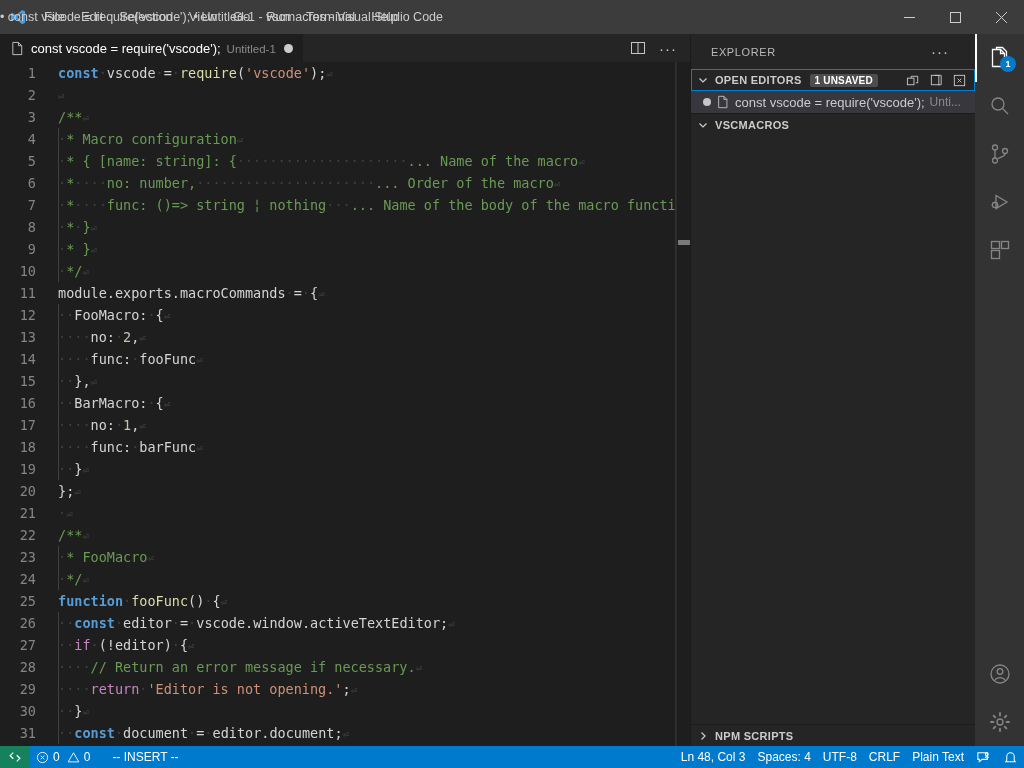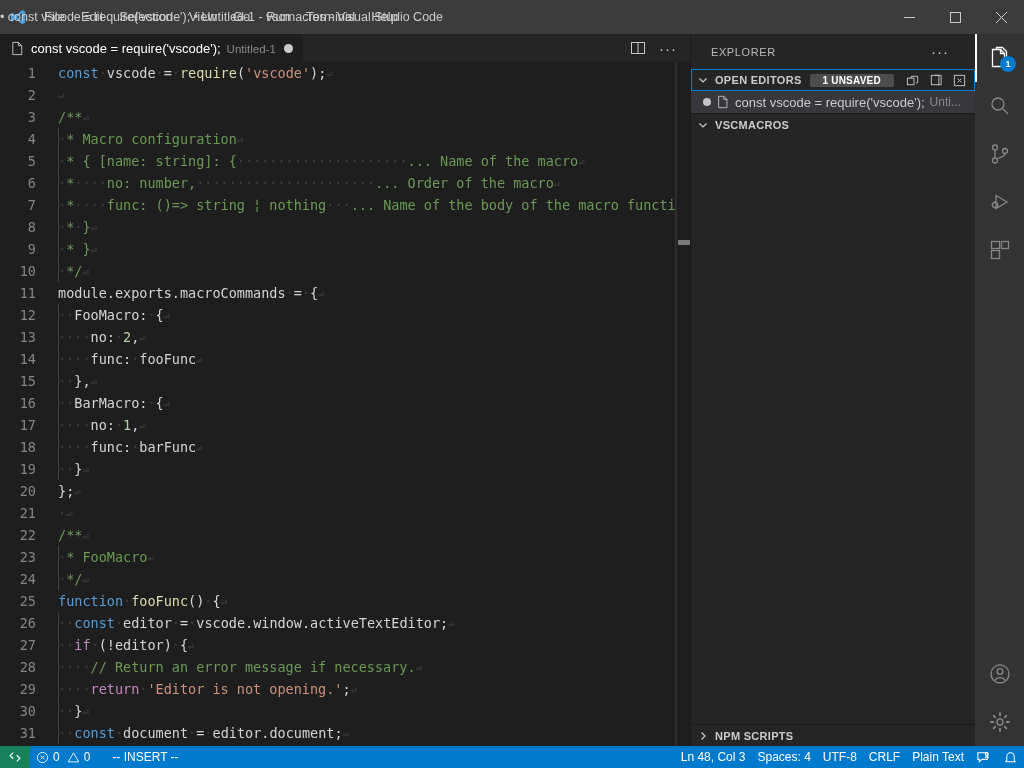--- a/index.html
+++ b/index.html
@@ -59,21 +59,21 @@
   .code-scroll { position:absolute; inset:0; overflow:hidden; }
   .code-line { display:flex; height:22px; line-height:22px; white-space:pre; }
   .ln {
     width:56px; flex:0 0 56px; text-align:right; padding-right:20px;
     color:#858585; font-family:"DejaVu Sans Mono", monospace; font-size:13.5px;
   }
   .code {
     flex:1 1 auto; font-family:"DejaVu Sans Mono", monospace; font-size:13.5px;
     color:#d4d4d4; position:relative; padding-left:2px; overflow:hidden;
   }
-  .kw   { color:#569cd6; }
+  .kw   { color:#569cd6;font-weight:bold; }
   .kw2  { color:#c586c0; }
   .fn   { color:#dcdcaa; }
   .str  { color:#ce9178; }
   .num  { color:#b5cea8; }
   .cmt  { color:#6a9955; }
   .plain{ color:#d4d4d4; }
   .ws   { color:#3f3f3f; }
   .eol  { color:#474747; font-size:11px; }
   .iguide {
     display:inline-block; border-left:1px solid #404040; height:22px;
@@ -107,21 +107,21 @@
   .pane-header {
     height:22px; flex:0 0 22px; display:flex; align-items:center; gap:4px;
     padding:0 6px 0 4px; font-size:11px; font-weight:bold; color:#cccccc;
     letter-spacing:.3px; background:#252526;
   }
   .pane-header.focused { outline:1px solid #007fd4; outline-offset:-1px; }
   .pane-header.bordered { border-top:1px solid #1b1b1b; }
   .chev { width:16px; flex:0 0 16px; display:flex; align-items:center; justify-content:center; color:#cccccc; }
   .badge-unsaved {
     background:#4d4d4d; color:#ffffff; font-size:10px; font-weight:bold;
-    padding:1px 13px; border-radius:2px; letter-spacing:.2px; margin-left:4px;
+    padding:1px 5px; border-radius:2px; letter-spacing:.2px; margin-left:4px;
   }
   .pane-actions { margin-left:auto; display:flex; align-items:center; gap:3px; }
   .pa-btn { width:20px; height:20px; display:flex; align-items:center; justify-content:center; color:#c5c5c5; }
   .oe-row {
     height:22px; display:flex; align-items:center; gap:5px; padding-left:12px; padding-right:6px;
     background:#37373d; overflow:hidden;
   }
   .oe-dot { width:8px; height:8px; border-radius:50%; background:#c5c5c5; flex:0 0 8px; }
   .oe-name { font-size:13px; color:#cccccc; white-space:nowrap; }
   .oe-desc { font-size:12px; color:#8a8a8a; white-space:nowrap; overflow:hidden; }

